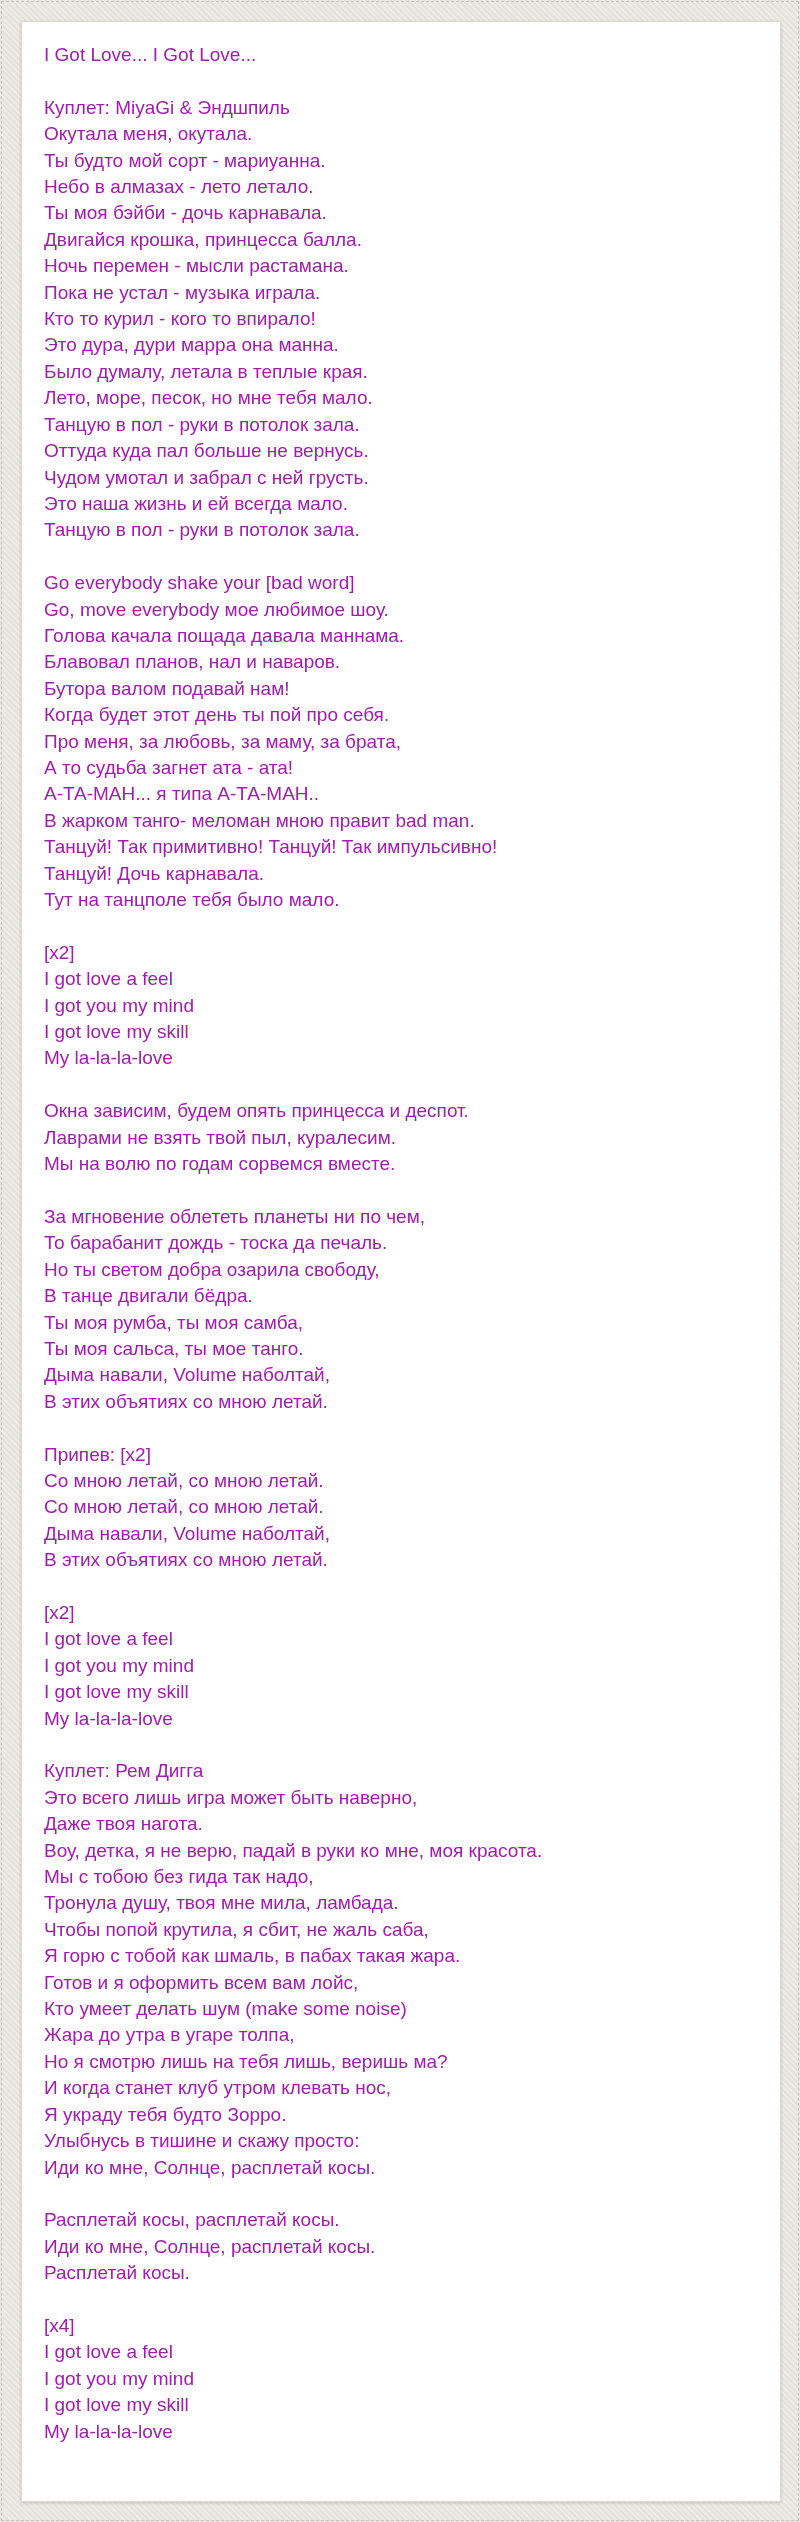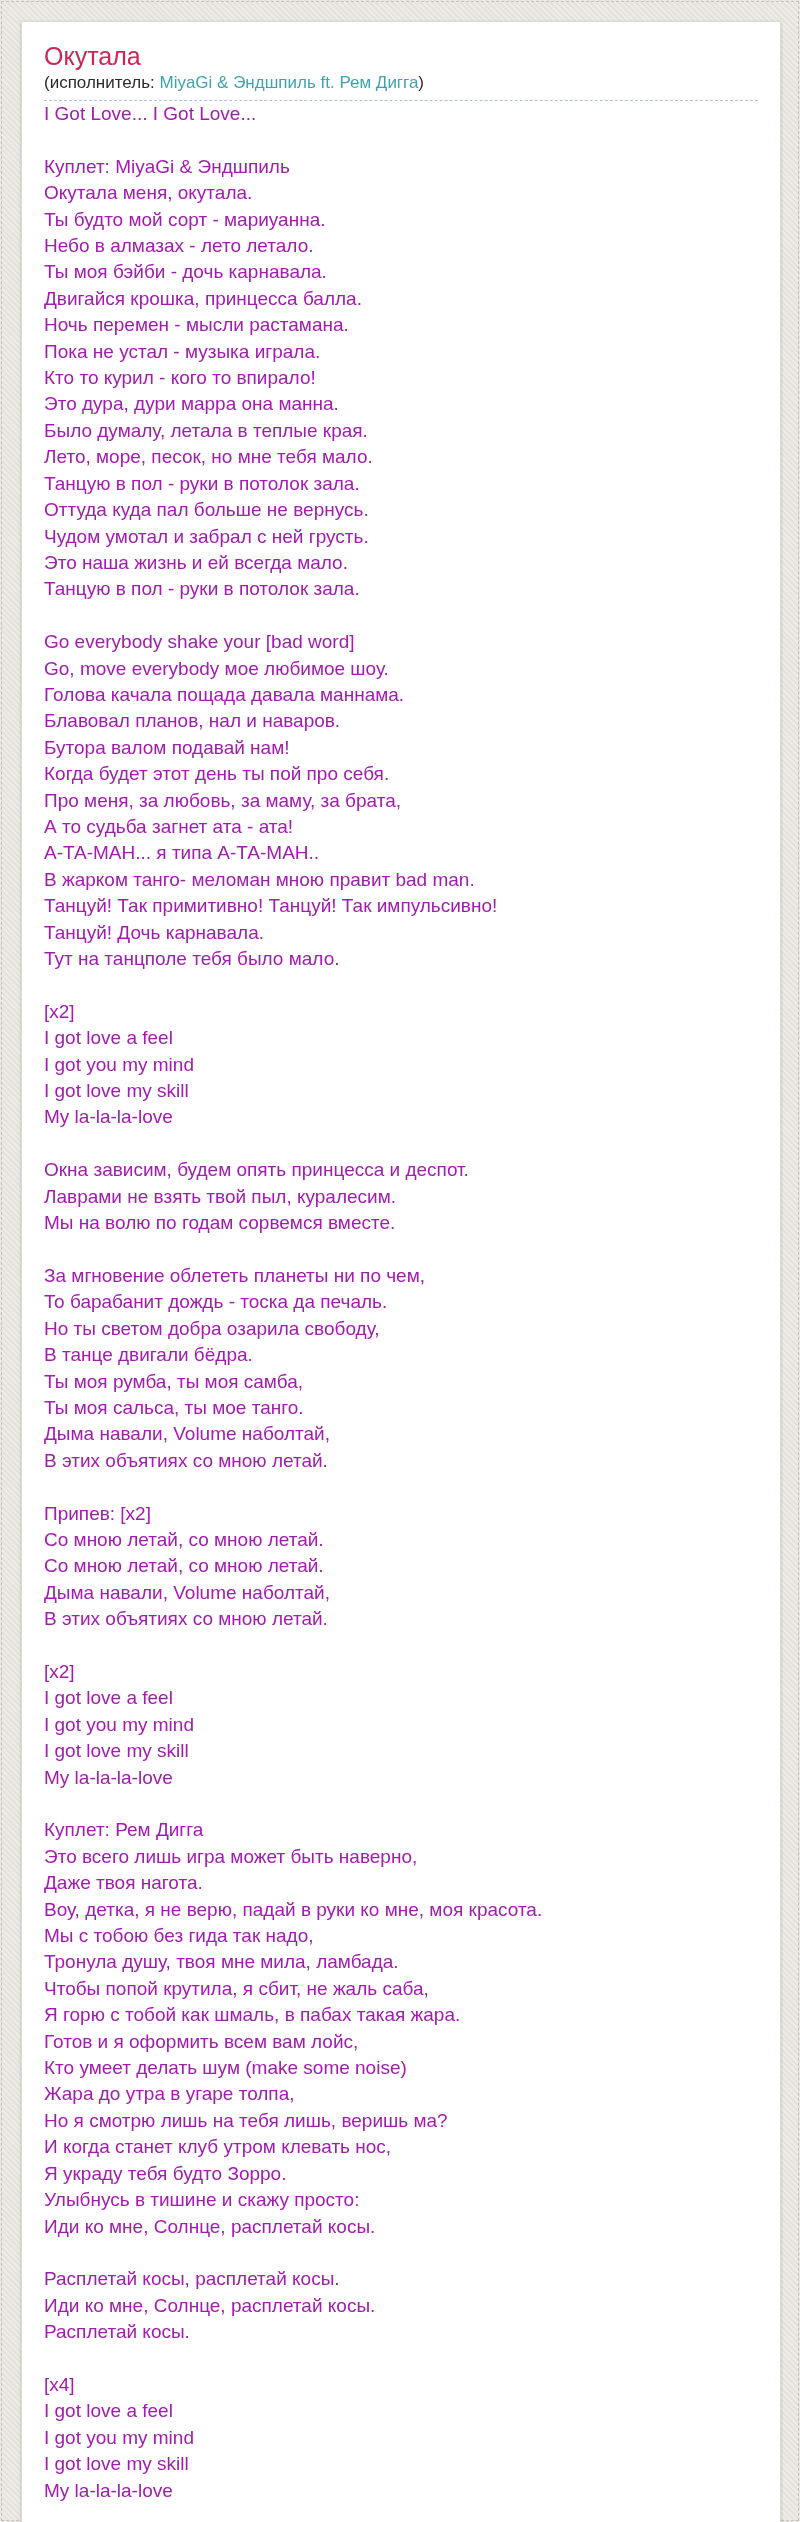--- a/index.html
+++ b/index.html
@@ -62,24 +62,20 @@
     color: #a21caf;
     white-space: pre-line;
   }
 </style>
 </head>
 <body>
 
 <div class="page-frame"></div>
 
 <div class="lyrics-card">
-  <div class="song-header">
-    <h1 class="song-title">Окутала</h1>
-    <p class="artist-line"><span>(исполнитель: </span><a class="artist-link">MiyaGi &amp; Эндшпиль ft. Рем Дигга</a><span>)</span></p>
-  </div>
 
   <div class="lyrics-text">I Got Love... I Got Love...
 
 Куплет: MiyaGi &amp; Эндшпиль
 Окутала меня, окутала.
 Ты будто мой сорт - мариуанна.
 Небо в алмазах - лето летало.
 Ты моя бэйби - дочь карнавала.
 Двигайся крошка, принцесса балла.
 Ночь перемен - мысли растамана.

